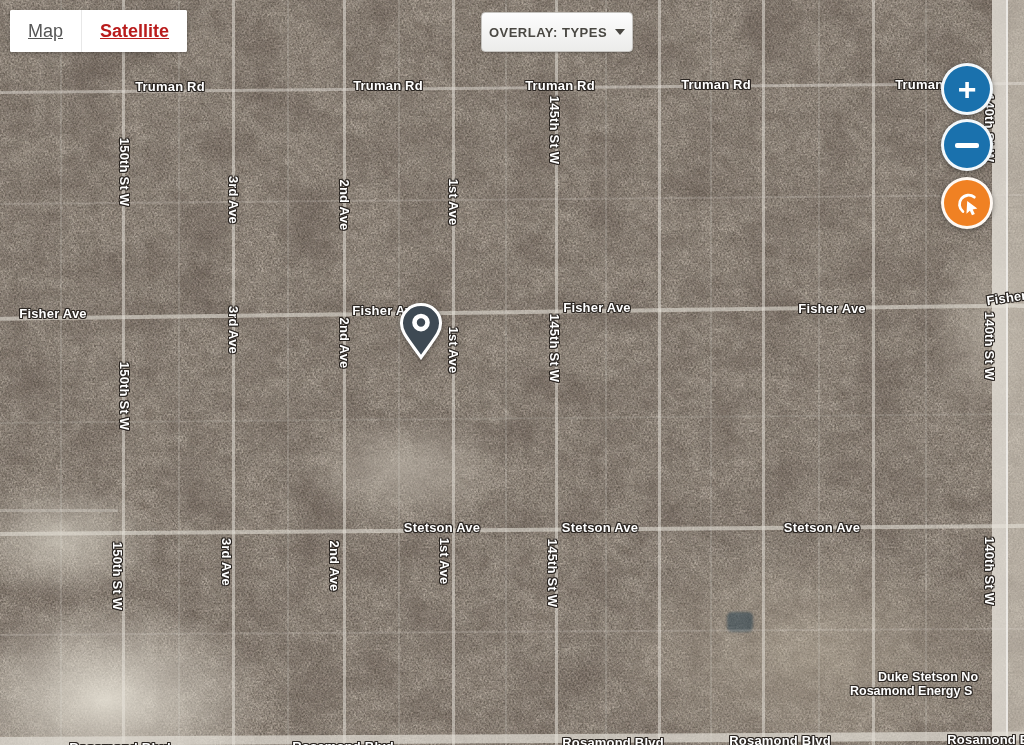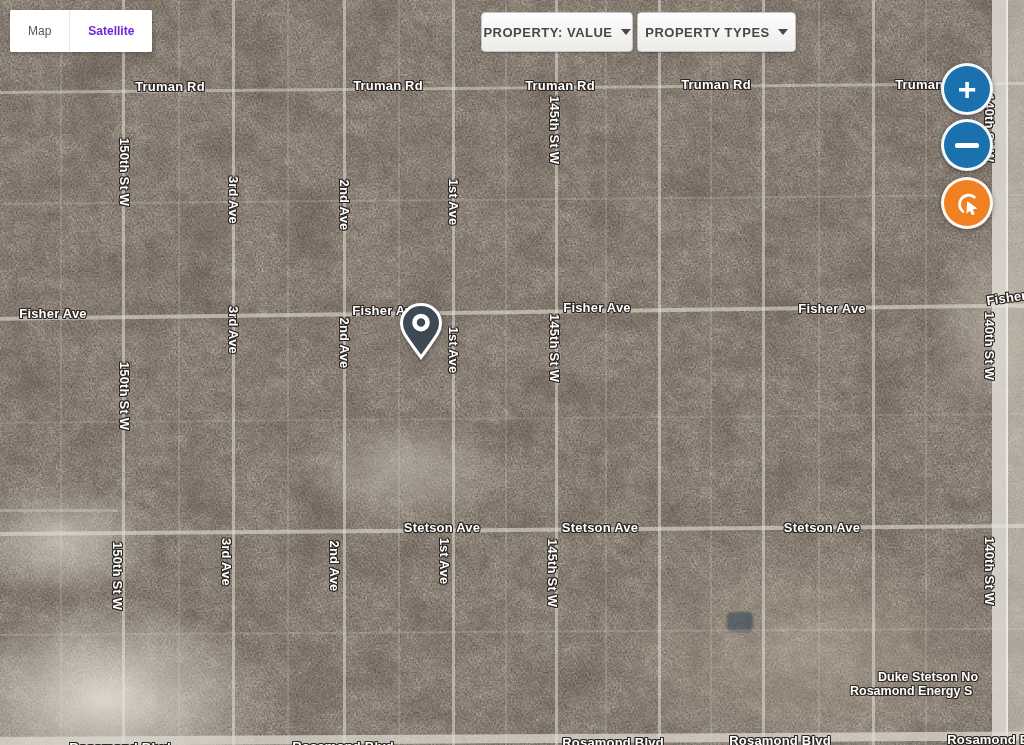--- a/index.html
+++ b/index.html
@@ -48,23 +48,23 @@
         font-family:"Liberation Serif",serif;font-size:30px;letter-spacing:5px;
         color:rgba(255,255,255,.45);}
 
   
   .marker{position:absolute;z-index:5;cursor:pointer;filter:drop-shadow(0 1px 2px rgba(0,0,0,.4));}
 
   
   .toggle{position:absolute;left:10px;top:10px;height:42px;z-index:10;display:flex;
         background:#fff;border-radius:2px;box-shadow:0 1px 4px rgba(0,0,0,.3);overflow:hidden;}
   .toggle button{border:0;background:#fff;height:100%;font-family:"Liberation Sans",sans-serif;
-        font-size:12px;cursor:pointer;padding:8px 18px;}
+        font-size:18px;cursor:pointer;padding:8px 18px;text-decoration:underline;}
   .toggle .seg-map{color:#565656;border-right:1px solid #e8e8e8;}
-  .toggle .seg-sat{color:#6d28d9;font-weight:700;}
+  .toggle .seg-sat{color:#b91c1c;font-weight:700;}
 
   
   .dd{position:absolute;top:12px;height:38px;z-index:10;display:flex;align-items:center;
         justify-content:center;gap:8px;background:linear-gradient(#fdfdfd,#ececea);
         border:1px solid #c6c4c0;border-radius:4px;box-shadow:0 1px 2px rgba(0,0,0,.25);
         font:600 13px "Liberation Sans",sans-serif;color:#4a4843;letter-spacing:.5px;cursor:pointer;}
   .dd-overlay{left:481px;width:150px;}
   .dd-proptypes{left:637px;width:157px;}
   .caret{width:0;height:0;border-left:5px solid transparent;border-right:5px solid transparent;
         border-top:6px solid #4a4843;display:inline-block;}
@@ -196,25 +196,21 @@
     <path d="M12 1.2 C6.2 1.2 1.8 5.6 1.8 11 C1.8 15.6 4.6 18.4 12 28.8 C19.4 18.4 22.2 15.6 22.2 11 C22.2 5.6 17.8 1.2 12 1.2 Z" fill="#3e4953" stroke="#ffffff" stroke-width="1.6"></path>
     <circle cx="12" cy="10.6" r="3.4" fill="#3e4953" stroke="#ffffff" stroke-width="2.4"></circle>
   </svg>
 
   <div class="toggle">
     <button class="seg-map">Map</button>
     <button class="seg-sat">Satellite</button>
   </div>
 
   <div class="dd dd-overlay">
-    <span>PROPERTY: VALUE</span>
-    <span class="caret"></span>
-  </div>
-  <div class="dd dd-proptypes">
-    <span>PROPERTY TYPES</span>
+    <span>OVERLAY: TYPES</span>
     <span class="caret"></span>
   </div>
 
   <button class="circle-btn btn-zoom-in">
     <span>+</span>
   </button>
   <button class="circle-btn btn-zoom-out">
     <span class="minus-bar"></span>
   </button>
   <button class="circle-btn btn-draw">

